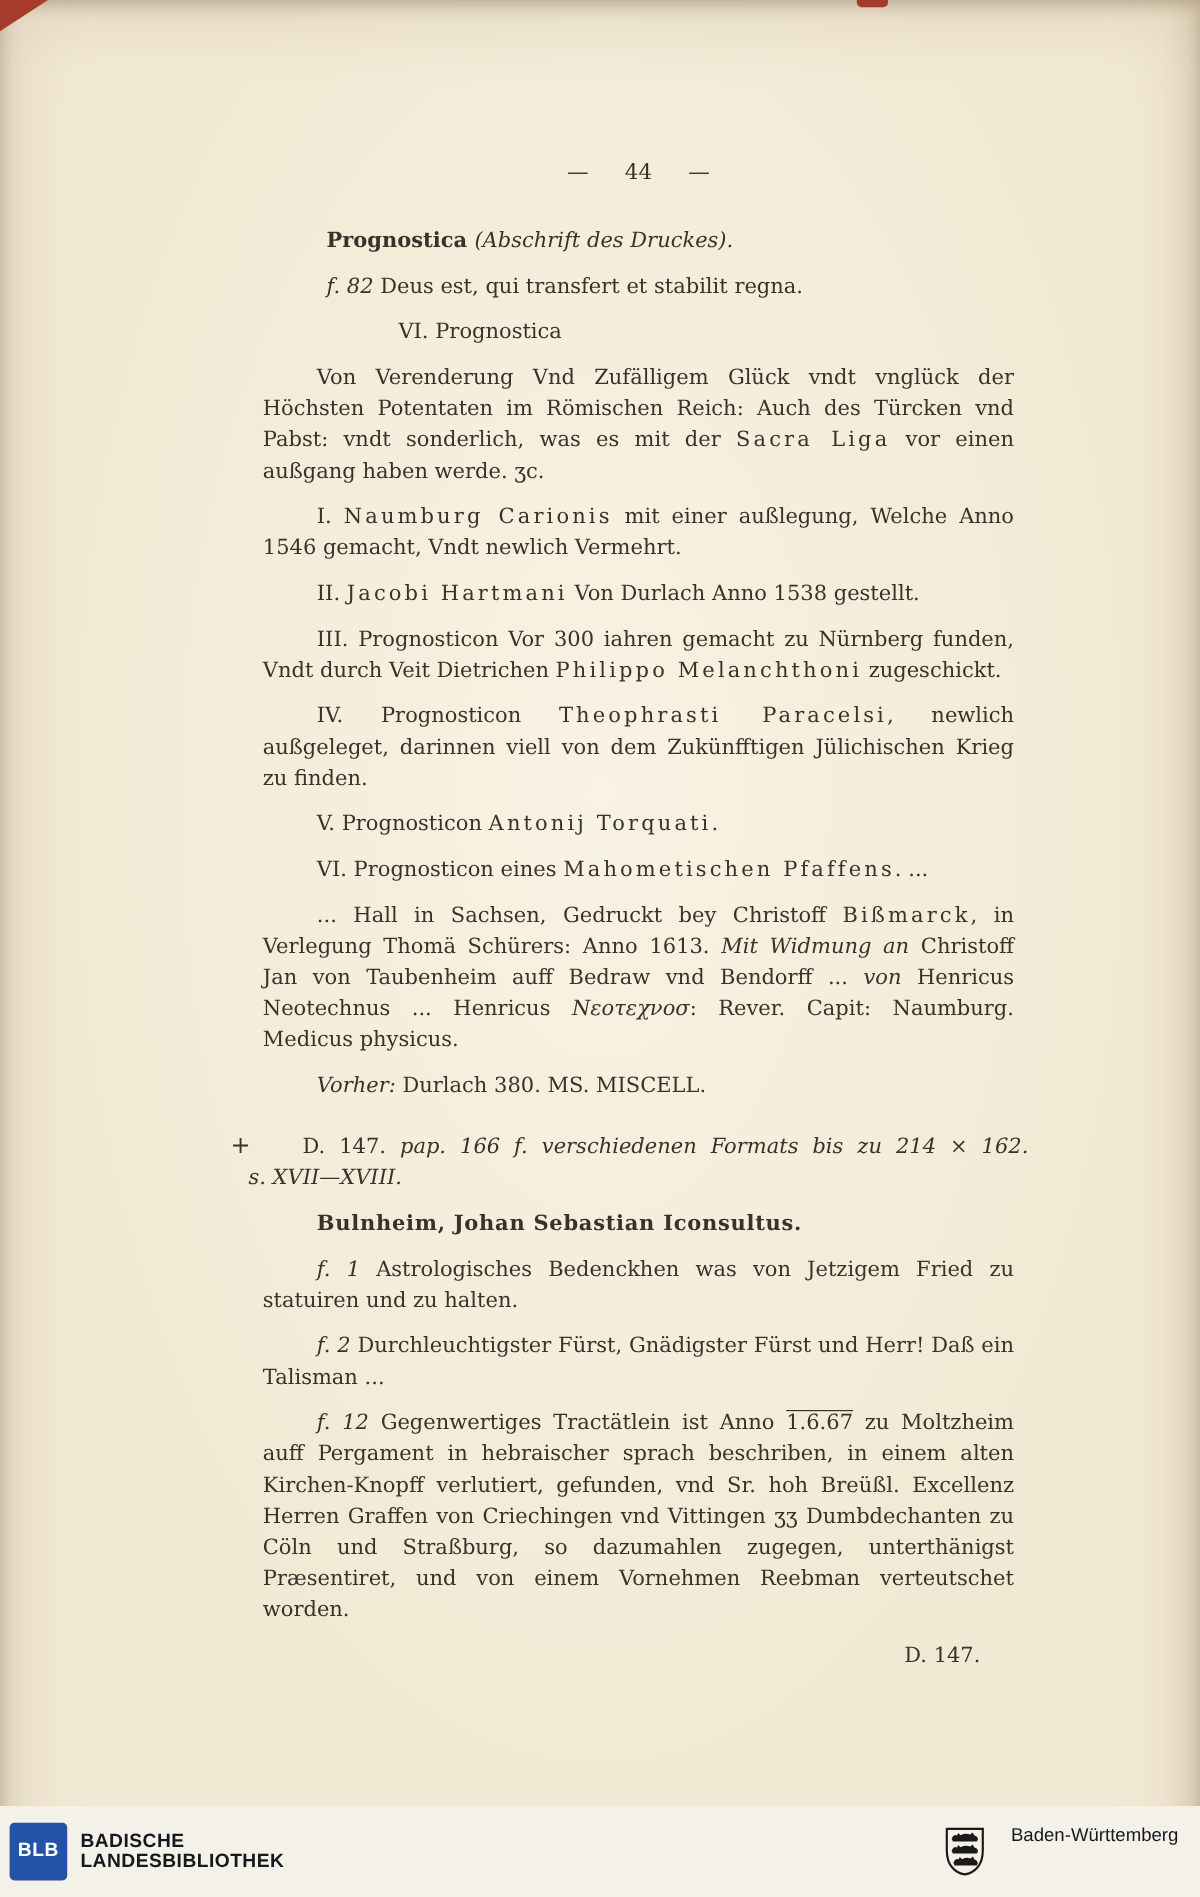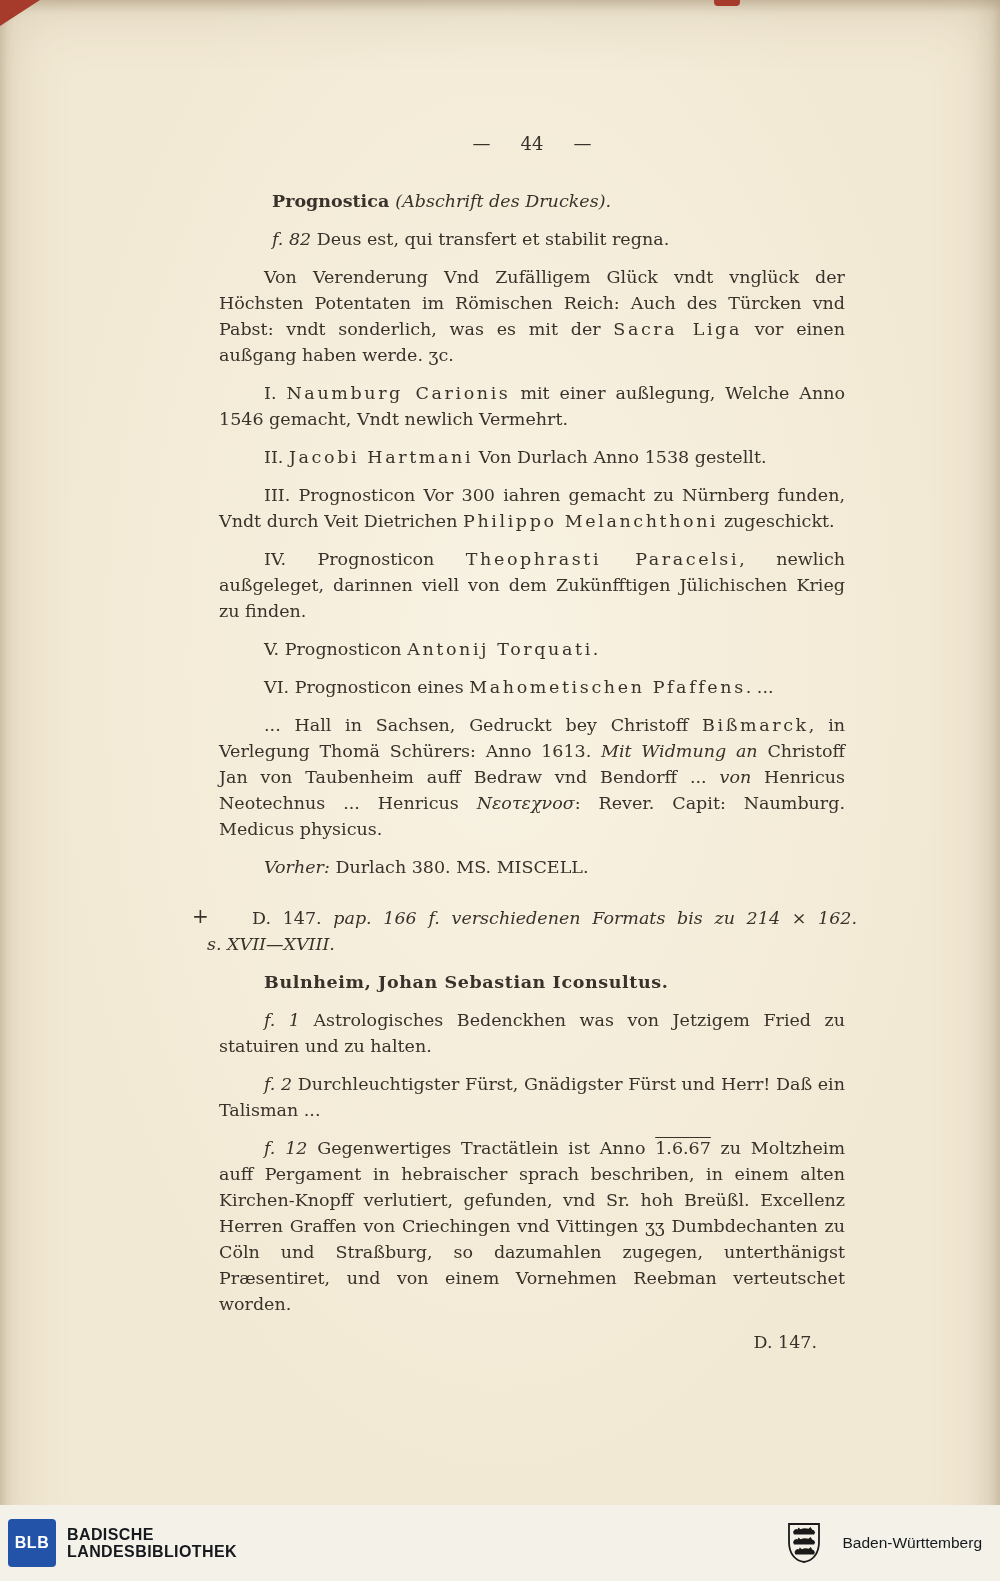--- a/index.html
+++ b/index.html
@@ -69,21 +69,21 @@
   .footer-left { display:flex; align-items:center; gap:11px; }
   .blb {
     width:48px; height:48px; background:#2353a8; border-radius:4px;
     display:flex; align-items:center; justify-content:center;
     color:#ffffff; font-weight:bold; font-size:16px; letter-spacing:0.5px;
   }
   .lib-name {
     color:#15181d; font-weight:bold; font-size:16px;
     line-height:17px; letter-spacing:0.4px;
   }
-  .footer-right { display:flex; align-items:center; gap:20px; padding-right:4px; }
+  .footer-right { display:flex; align-items:flex-start; gap:20px; padding-right:4px; }
   .state { color:#15181d; font-size:15.5px; }
 </style>
 </head>
 <body>
 
 <div class="page">
 
   <div class="red-corner"></div>
   <div class="red-notch"></div>
 
@@ -92,20 +92,21 @@
     <span>44</span>
     <span>—</span>
   </div>
 
   <div class="text-block">
 
     <p class="ind2"><span class="b">Prognostica </span><span class="it">(Abschrift des Druckes).</span></p>
 
     <p class="ind2"><span class="it">f. 82</span><span> Deus est, qui transfert et stabilit regna.</span></p>
 
+    <p class="ind3"><span>VI. Prognostica</span></p>
 
     <p class="ind"><span>Von Verenderung Vnd Zufälligem Glück vndt vnglück der Höchsten Potentaten im Römischen Reich: Auch des Türcken vnd Pabst: vndt sonderlich, was es mit der </span><span class="sp">Sacra Liga</span><span> vor einen außgang haben werde. ʒc.</span></p>
 
     <p class="ind p-item"><span>I. </span><span class="sp">Naumburg Carionis</span><span> mit einer außlegung, Welche Anno 1546 gemacht, Vndt newlich Vermehrt.</span></p>
 
     <p class="ind p-item"><span>II. </span><span class="sp">Jacobi Hartmani</span><span> Von Durlach Anno 1538 gestellt.</span></p>
 
     <p class="ind p-item"><span>III. Prognosticon Vor 300 iahren gemacht zu Nürnberg funden, Vndt durch Veit Dietrichen </span><span class="sp">Philippo Melanchthoni</span><span> zugeschickt.</span></p>
 
     <p class="ind p-item"><span>IV. Prognosticon </span><span class="sp">Theophrasti Paracelsi</span><span>, newlich außgeleget, darinnen viell von dem Zukünfftigen Jülichischen Krieg zu finden.</span></p>

